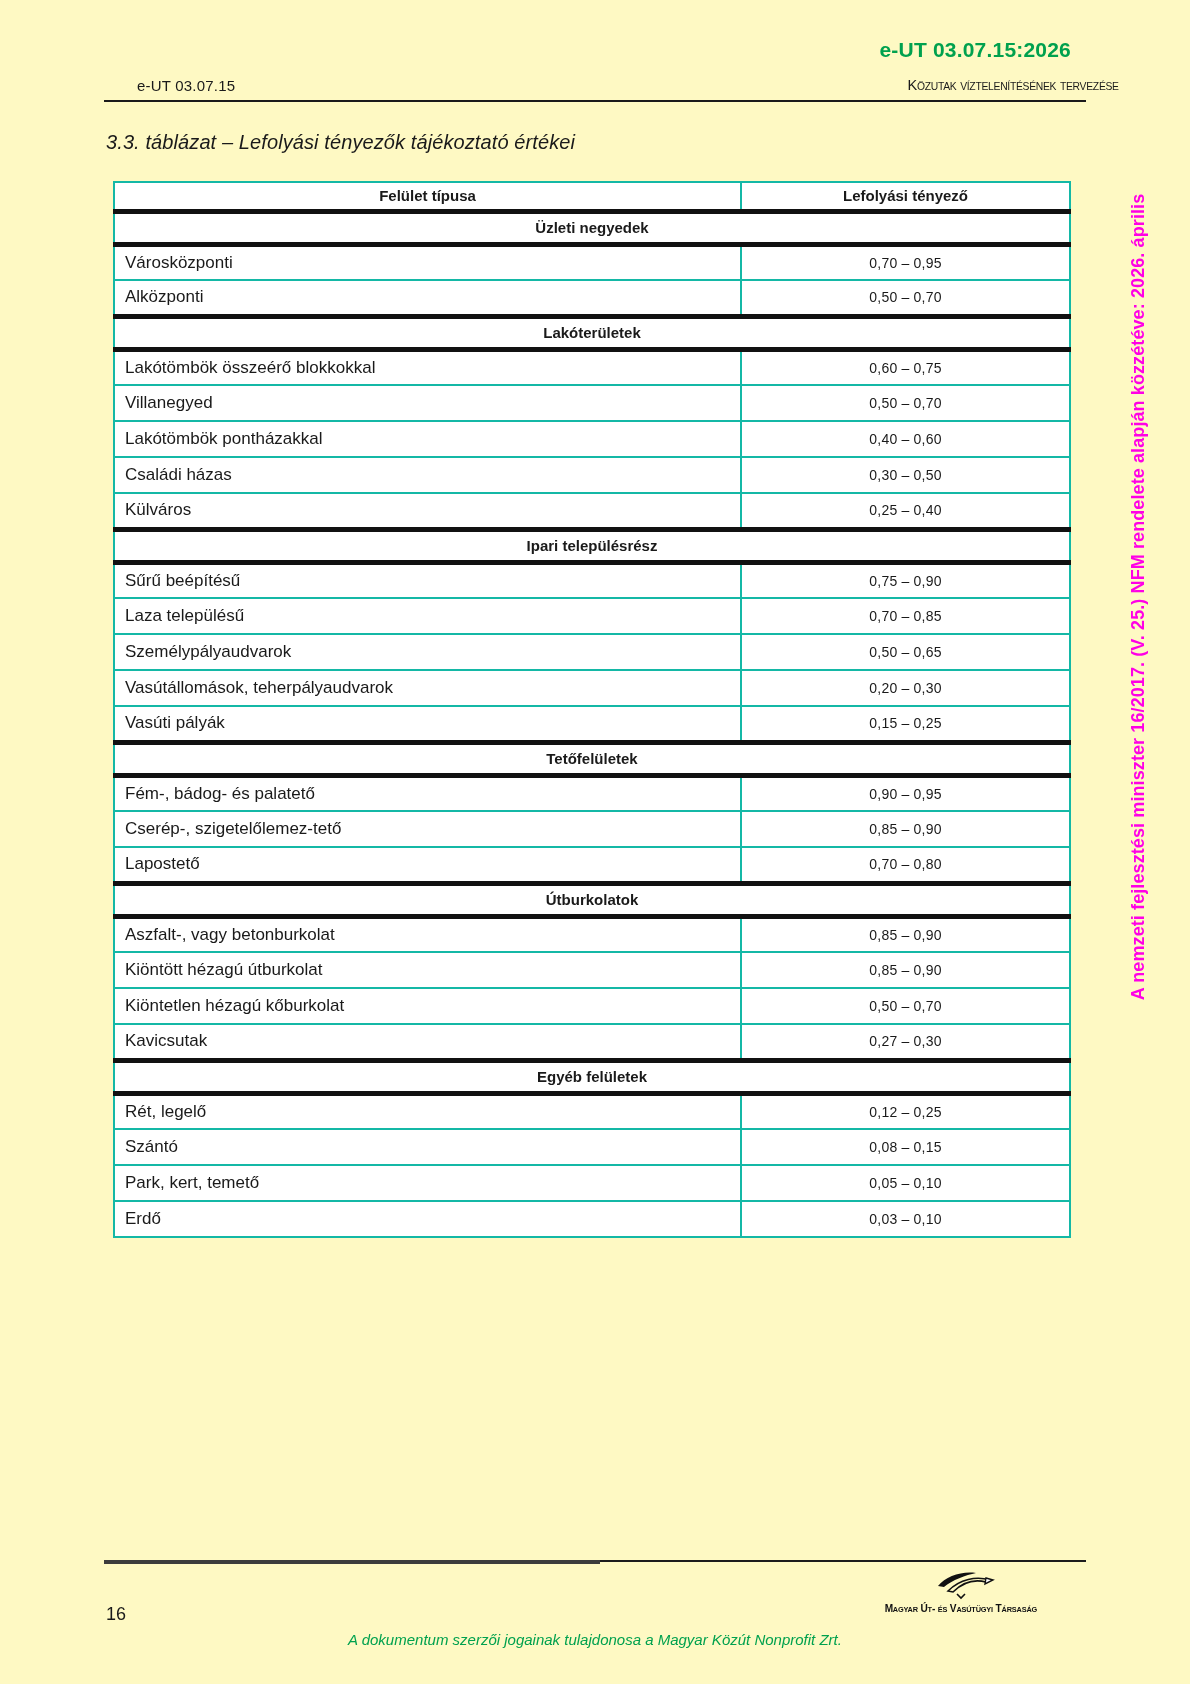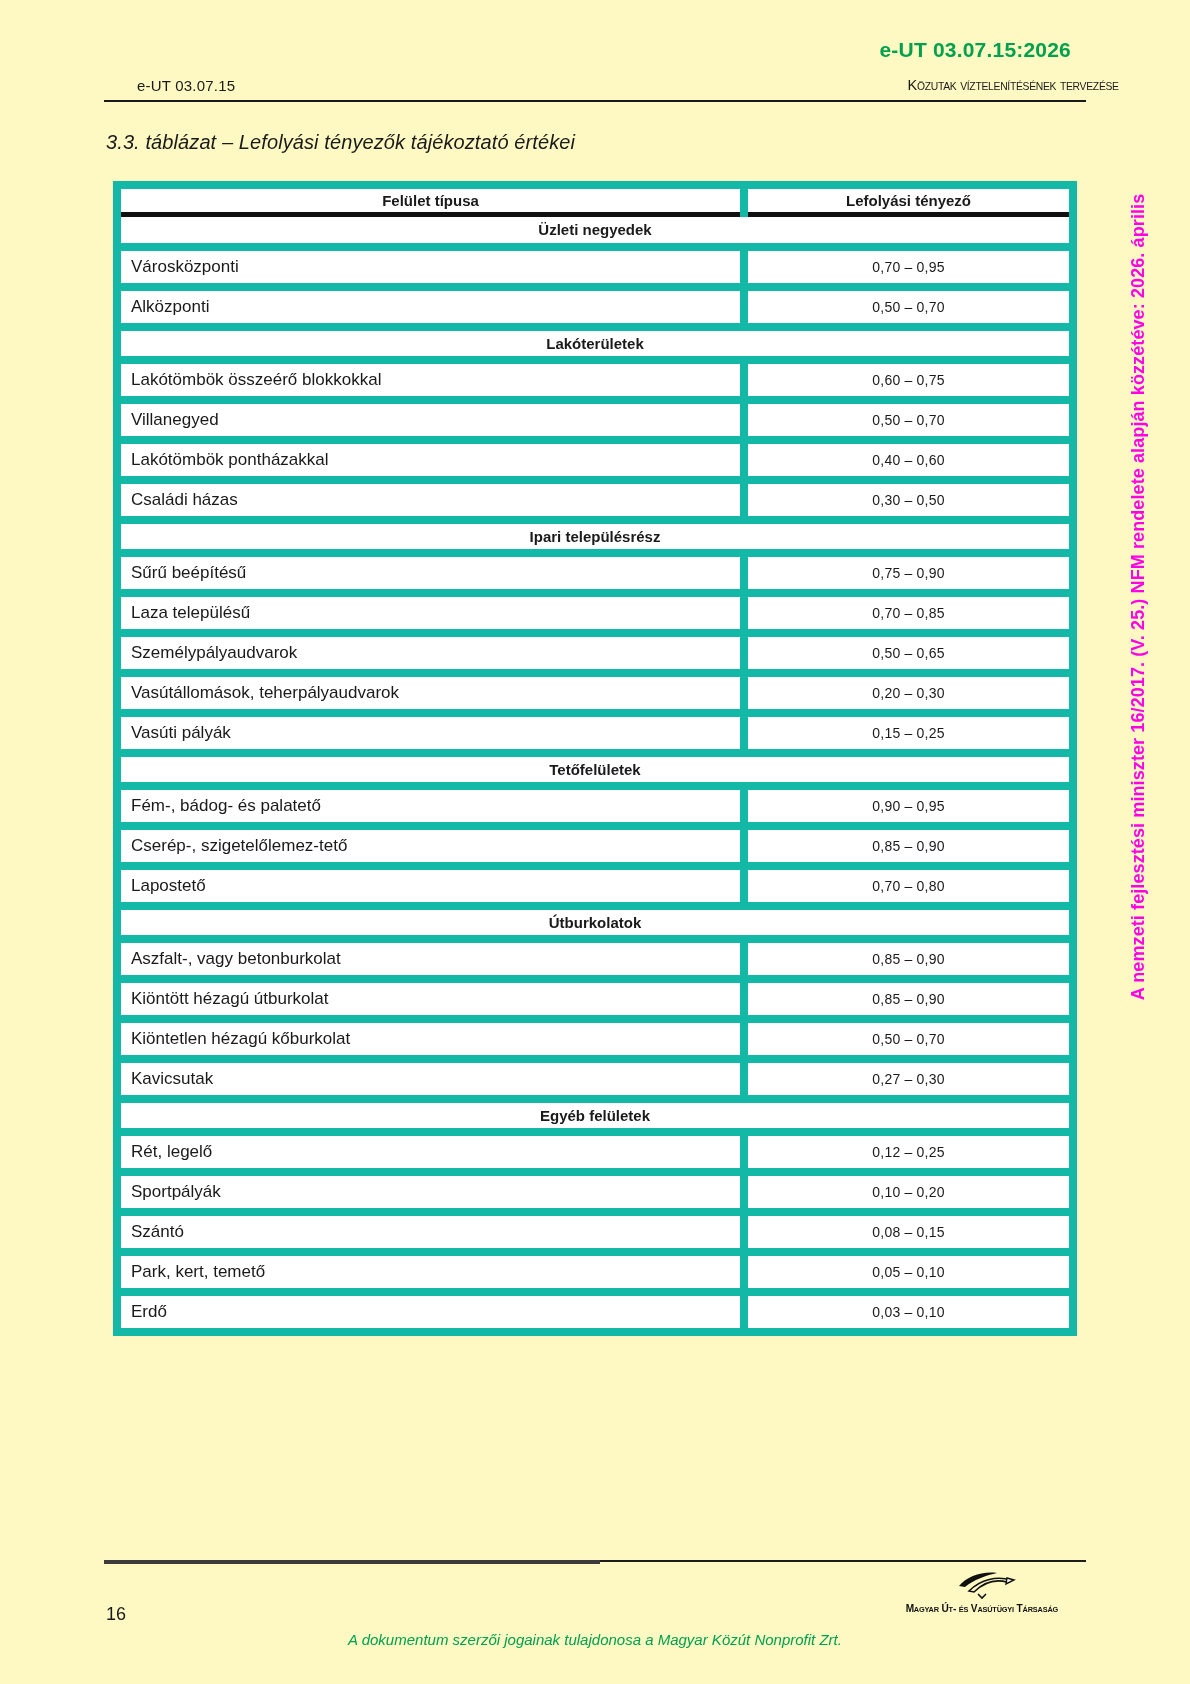--- a/index.html
+++ b/index.html
@@ -56,21 +56,21 @@
   table.runoff-table {
     position: absolute;
     top: 181px; left: 113px;
     width: 956px;
     border-collapse: collapse;
     table-layout: fixed;
     background: #fff;
   }
   .runoff-table col.colA { width: 627px; }
   .runoff-table col.colB { width: 329px; }
-  .runoff-table th, .runoff-table td { border: 8px solid #14b8a6; }
+  .runoff-table th, .runoff-table td { border: 2px solid #14b8a6; }
   .runoff-table th {
     font-size: 15px; font-weight: bold;
     height: 29px; text-align: center;
     border-bottom: 5px solid #111;
   }
   .runoff-table td.c1 {
     font-size: 17px; text-align: left;
     padding: 6px 8px 6px 10px; height: 36px;
   }
   .runoff-table td.c2 {
@@ -118,21 +118,21 @@
   .copyright {
     position: absolute;
     top: 1607px; left: 104px; width: 982px;
     text-align: center;
     font-size: 15px; font-style: italic;
     color: #00A14E;
     margin-top: 24px;
   }
   .logo {
     position: absolute;
-    top: 1570px; left: 898px; width: 168px;
+    top: 1570px; left: 877px; width: 168px;
     text-align: center;
   }
   .logo .swoosh { display: block; margin: 0 auto -2px auto; }
   .logo-text {
     font-size: 11px; font-weight: bold;
     font-variant: small-caps;
     letter-spacing: -0.2px;
     white-space: nowrap;
     display: inline-block;
     transform: scaleX(0.92);
@@ -188,20 +188,24 @@
           <td class="c2">0,50 – 0,70</td>
         </tr>
         <tr>
           <td class="c1">Lakótömbök pontházakkal</td>
           <td class="c2">0,40 – 0,60</td>
         </tr>
         <tr>
           <td class="c1">Családi házas</td>
           <td class="c2">0,30 – 0,50</td>
         </tr>
+        <tr>
+          <td class="c1">Külváros</td>
+          <td class="c2">0,25 – 0,40</td>
+        </tr>
         <tr class="section-row">
           <td colspan="2">Ipari településrész</td>
         </tr>
         <tr>
           <td class="c1">Sűrű beépítésű</td>
           <td class="c2">0,75 – 0,90</td>
         </tr>
         <tr>
           <td class="c1">Laza településű</td>
           <td class="c2">0,70 – 0,85</td>
@@ -251,24 +255,20 @@
         <tr>
           <td class="c1">Kavicsutak</td>
           <td class="c2">0,27 – 0,30</td>
         </tr>
         <tr class="section-row">
           <td colspan="2">Egyéb felületek</td>
         </tr>
         <tr>
           <td class="c1">Rét, legelő</td>
           <td class="c2">0,12 – 0,25</td>
-        </tr>
-        <tr>
-          <td class="c1">Sportpályák</td>
-          <td class="c2">0,10 – 0,20</td>
         </tr>
         <tr>
           <td class="c1">Szántó</td>
           <td class="c2">0,08 – 0,15</td>
         </tr>
         <tr>
           <td class="c1">Park, kert, temető</td>
           <td class="c2">0,05 – 0,10</td>
         </tr>
         <tr>

